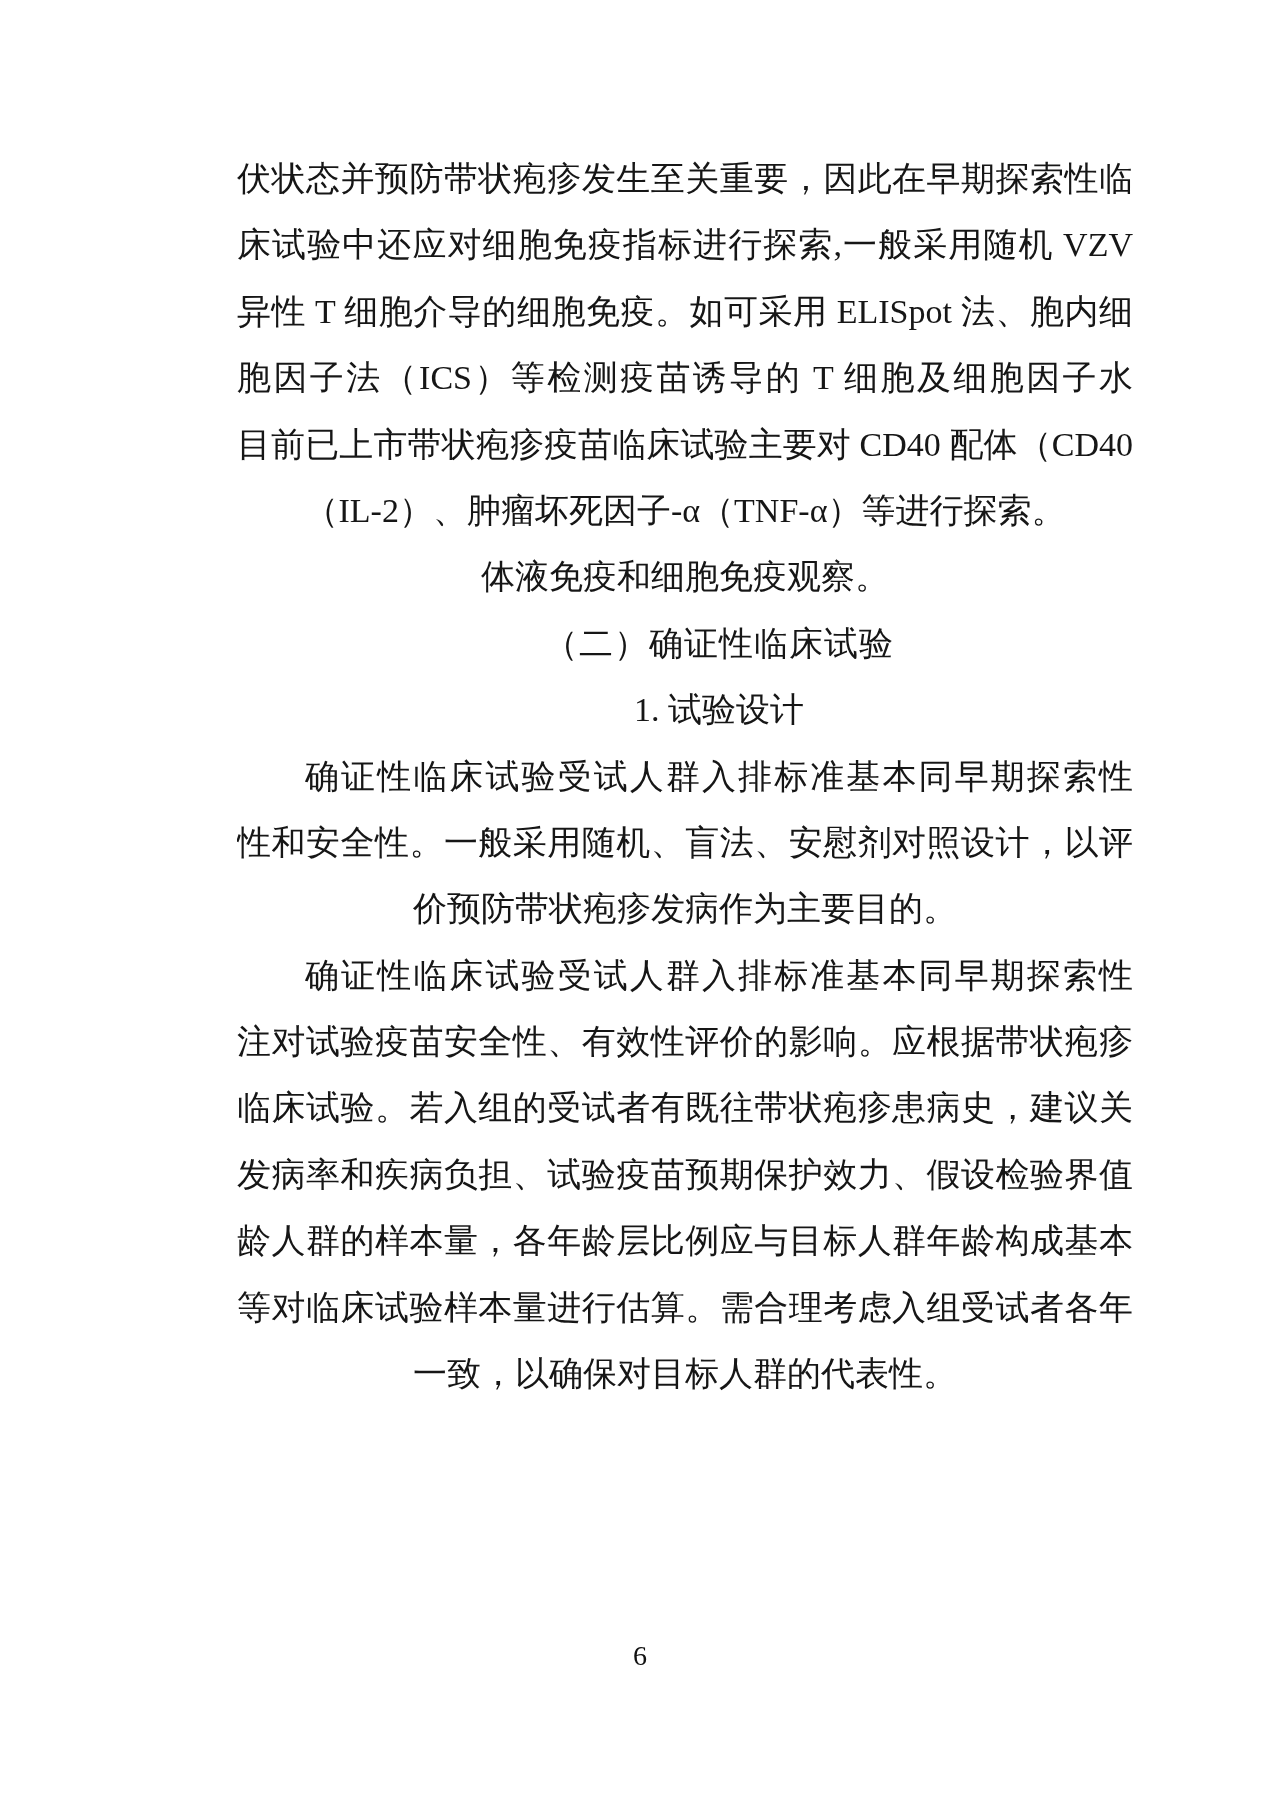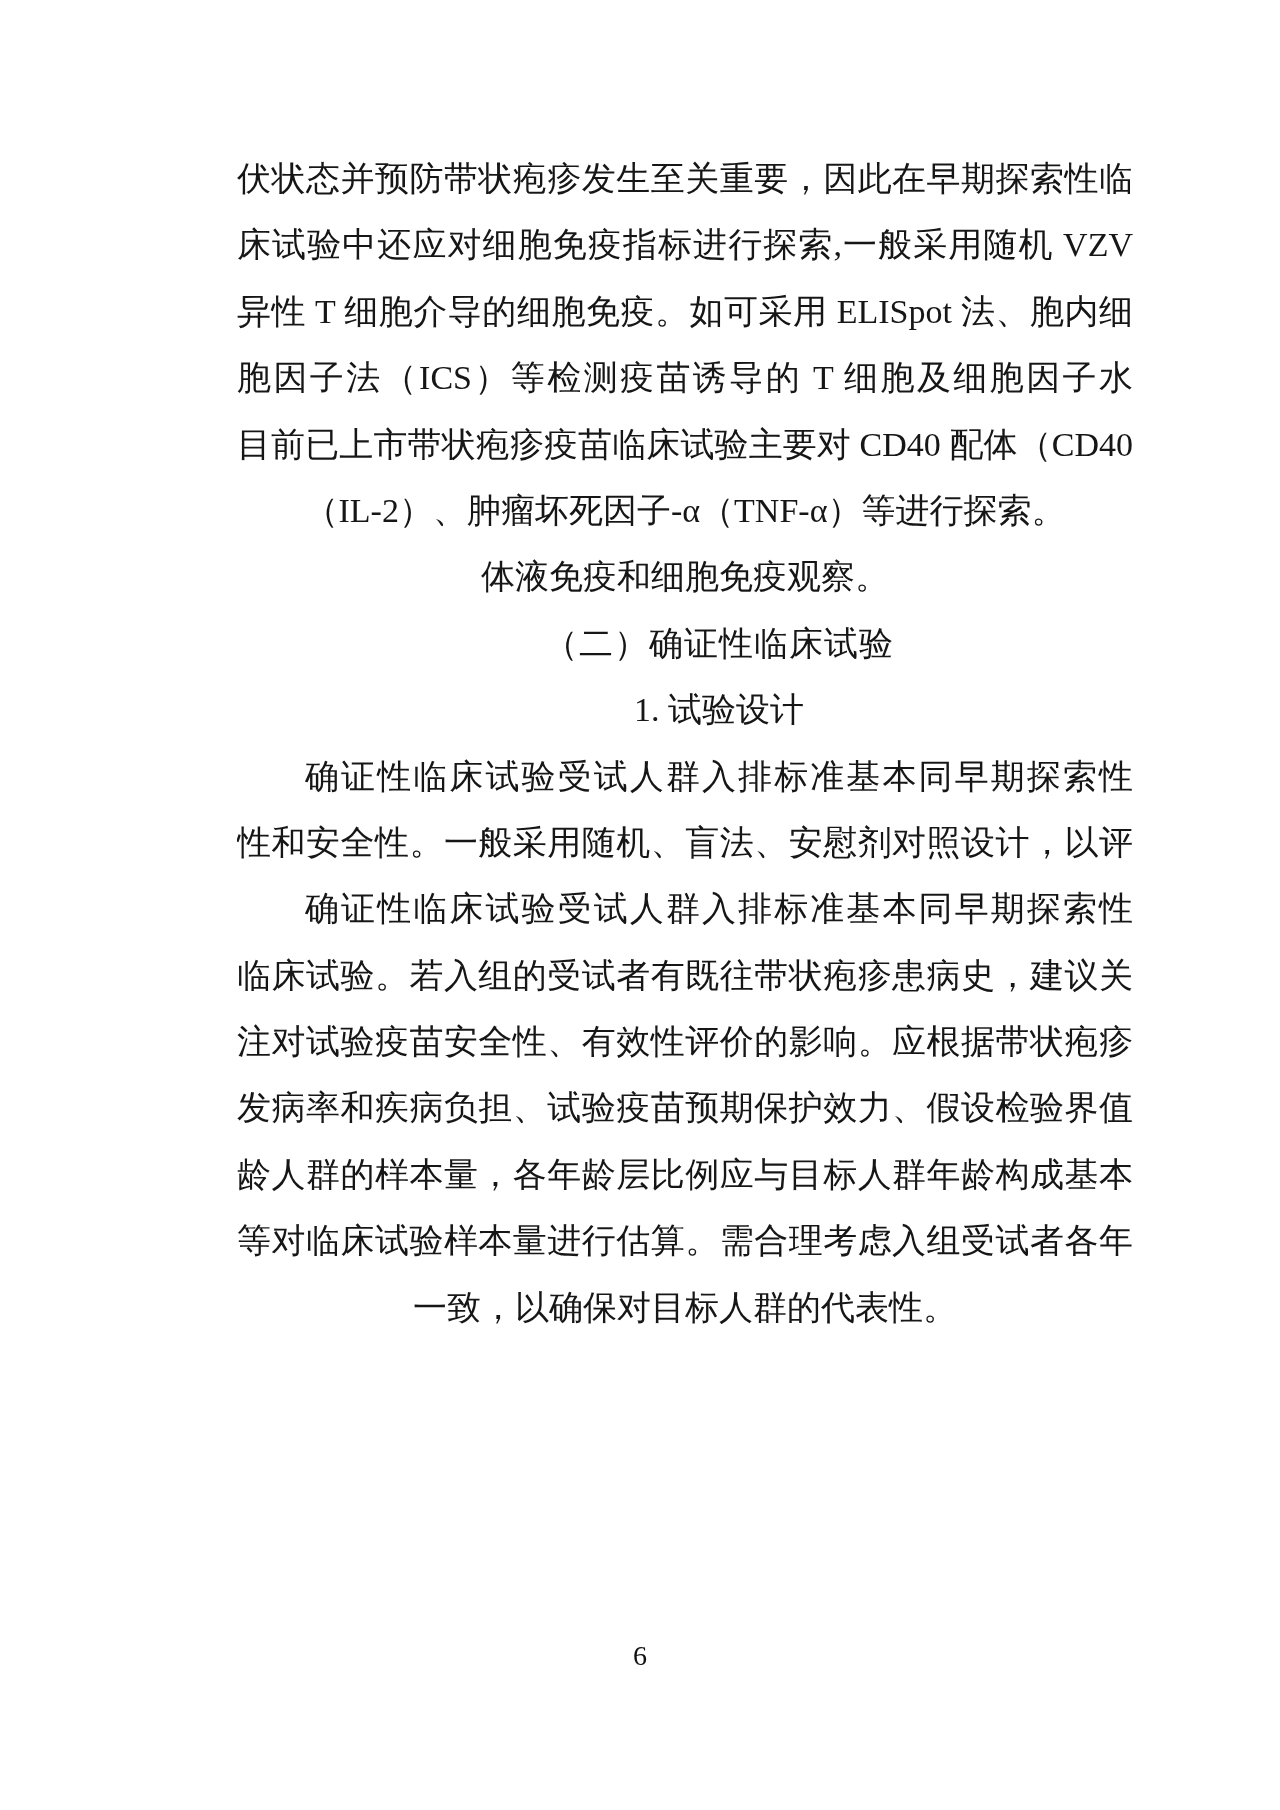--- a/index.html
+++ b/index.html
@@ -61,23 +61,24 @@
     <p class="ln just">床试验中还应对细胞免疫指标进行探索,一般采用随机 VZV 特</p>
     <p class="ln just">异性 T 细胞介导的细胞免疫。如可采用 ELISpot 法、胞内细</p>
     <p class="ln just">胞因子法（ICS）等检测疫苗诱导的 T 细胞及细胞因子水平，</p>
     <p class="ln just">目前已上市带状疱疹疫苗临床试验主要对 CD40 配体（CD40</p>
     <p class="ln">（IL-2）、肿瘤坏死因子-α（TNF-α）等进行探索。</p>
     <p class="ln">体液免疫和细胞免疫观察。</p>
     <p class="ln ind kai">（二）确证性临床试验</p>
     <p class="ln ind">1. 试验设计</p>
     <p class="ln ind just">确证性临床试验受试人群入排标准基本同早期探索性</p>
     <p class="ln just">性和安全性。一般采用随机、盲法、安慰剂对照设计，以评</p>
+    <p class="ln">价预防带状疱疹发病作为主要目的。</p>
     <p class="ln ind just">确证性临床试验受试人群入排标准基本同早期探索性</p>
+    <p class="ln just">注对试验疫苗安全性、有效性评价的影响。应根据带状疱疹</p>
     <p class="ln just">临床试验。若入组的受试者有既往带状疱疹患病史，建议关</p>
-    <p class="ln just">注对试验疫苗安全性、有效性评价的影响。应根据带状疱疹</p>
     <p class="ln just">发病率和疾病负担、试验疫苗预期保护效力、假设检验界值</p>
     <p class="ln just">龄人群的样本量，各年龄层比例应与目标人群年龄构成基本</p>
     <p class="ln just">等对临床试验样本量进行估算。需合理考虑入组受试者各年</p>
     <p class="ln">一致，以确保对目标人群的代表性。</p>
   </main>
   <footer class="footer">
     <span class="page-num">6</span>
   </footer>
 </div>
 

